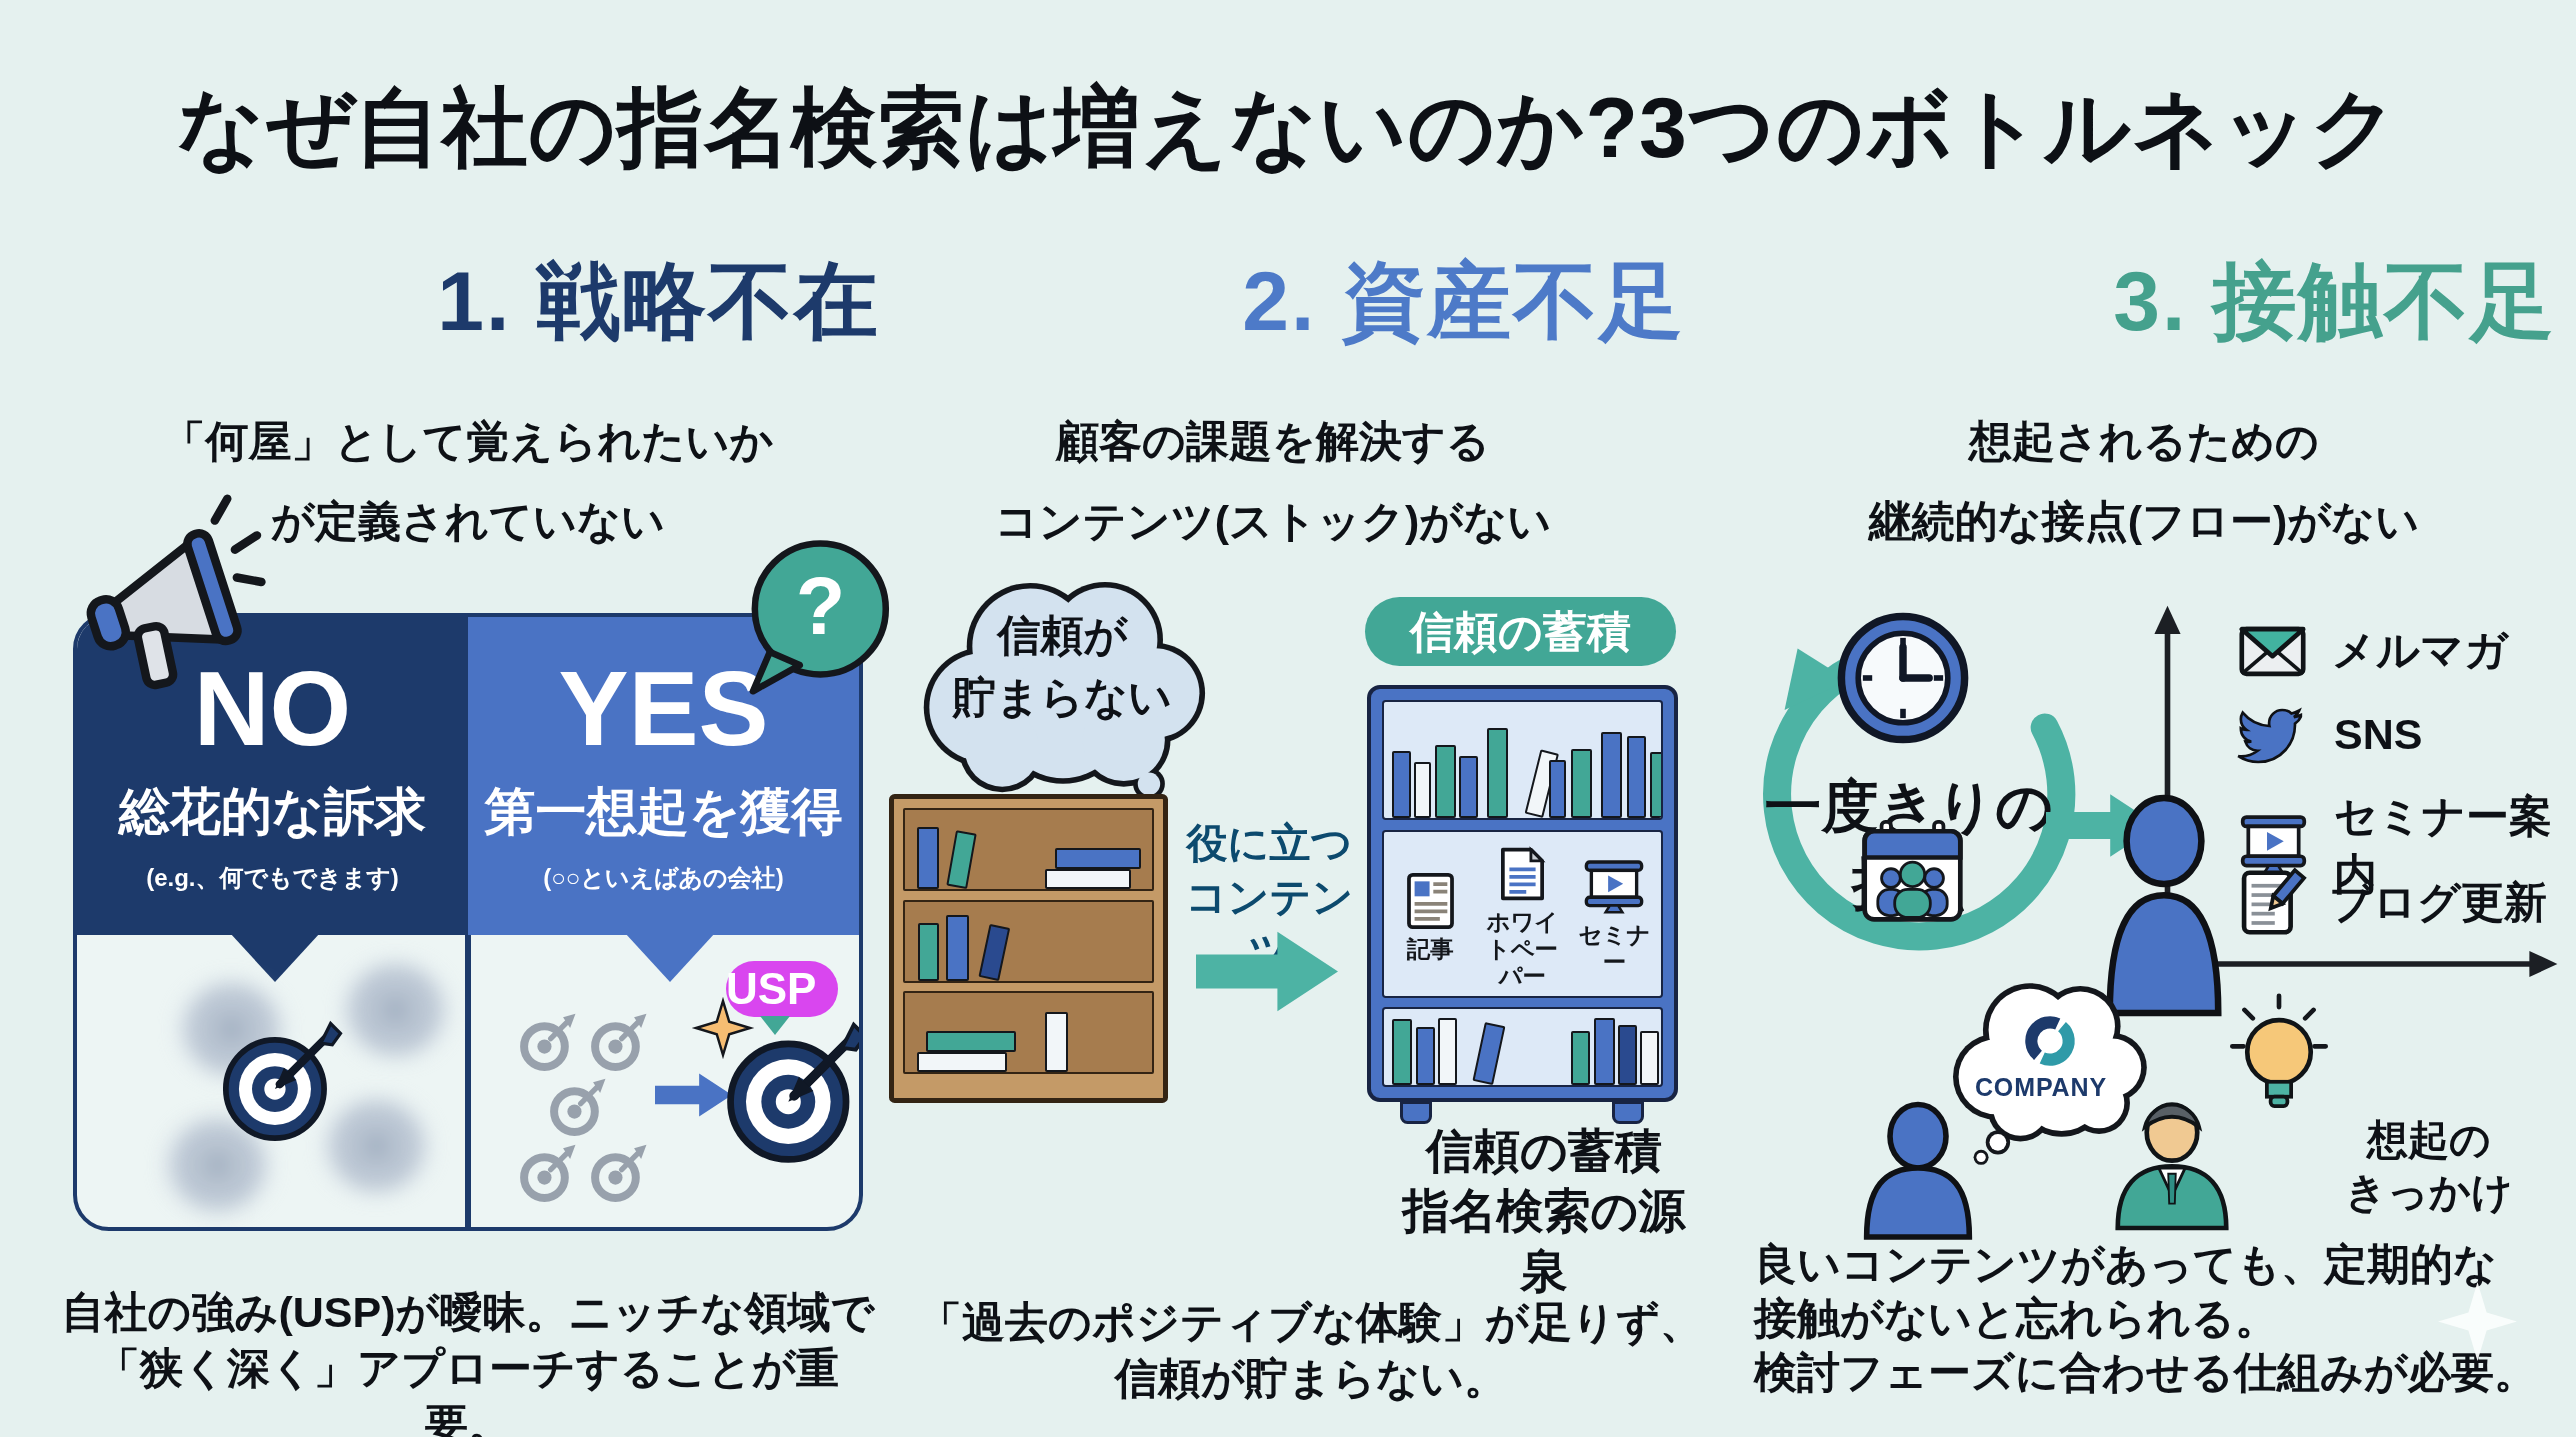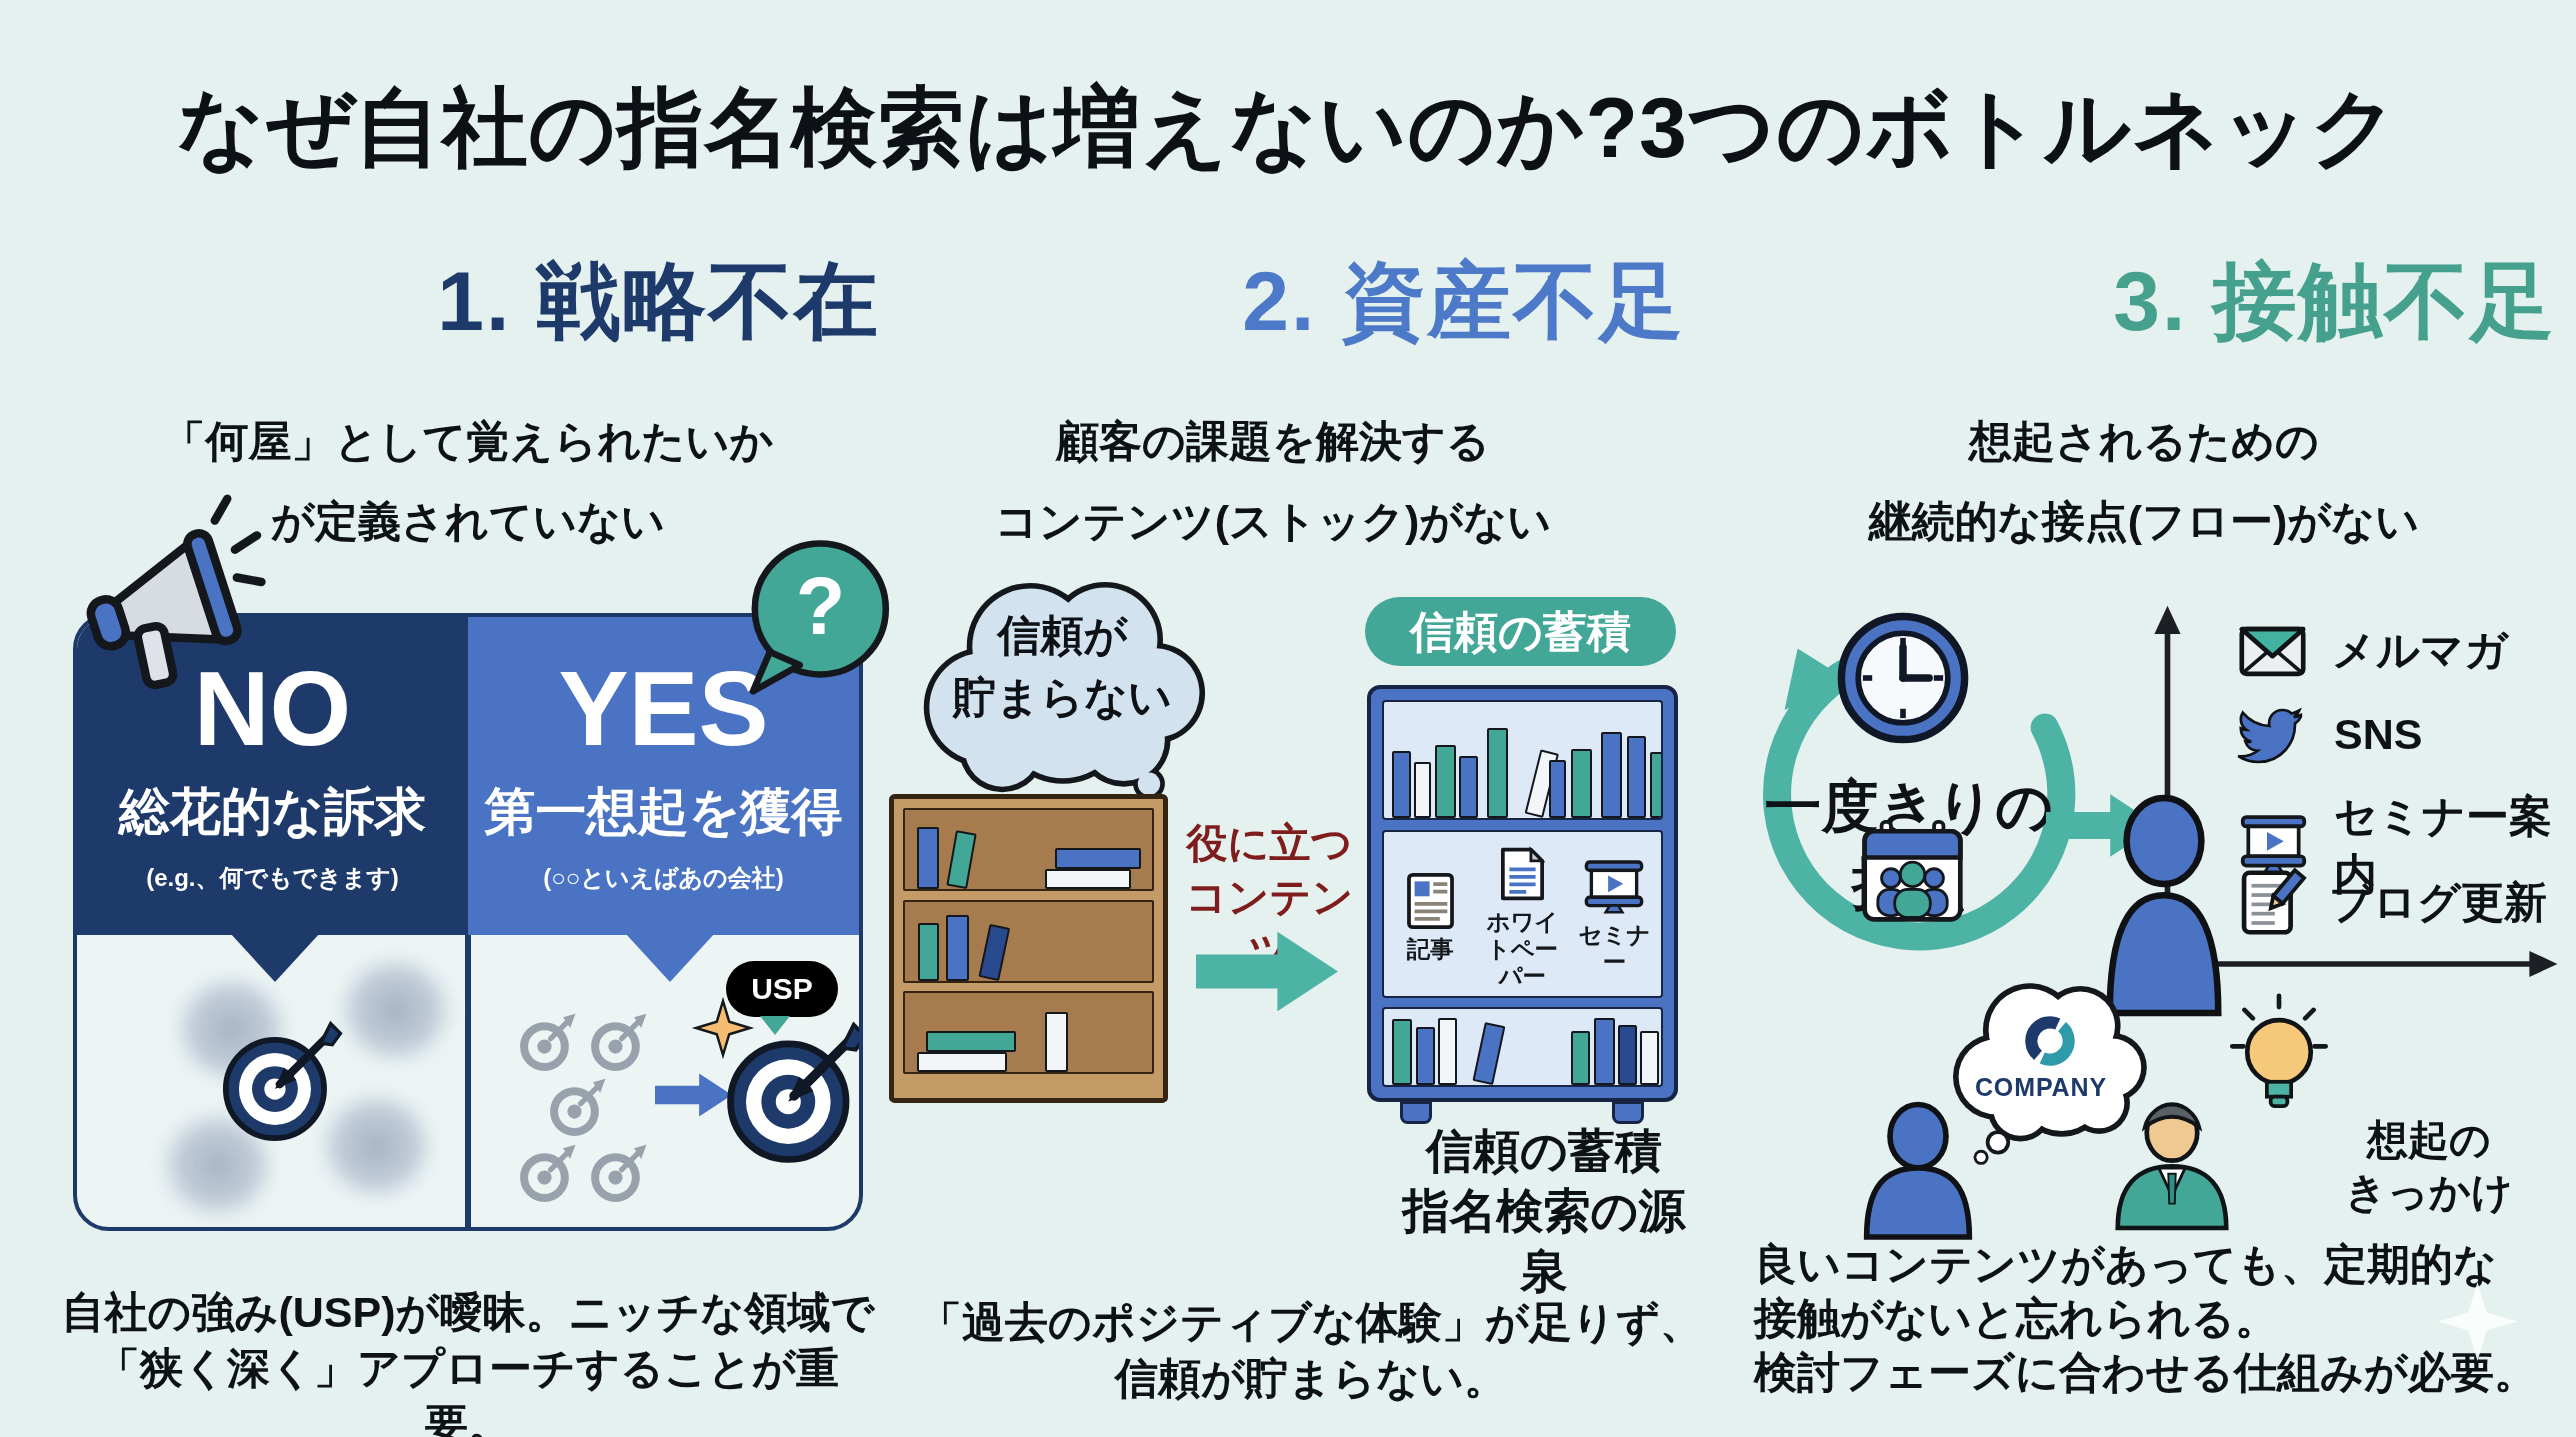--- a/index.html
+++ b/index.html
@@ -116,21 +116,21 @@
         </svg>
       <svg class="abs" style="left:187px;top:133px;" width="77" height="54" viewBox="0 0 150 84">
         <polygon points="0,24 86,24 86,0 150,42 86,84 86,60 0,60" fill="#4a73c4"></polygon>
       </svg>
       <svg class="abs" style="left:228px;top:66px;" width="54" height="54" viewBox="0 0 130 130">
         <polygon points="65,0 80,50 130,65 80,80 65,130 50,80 0,65 50,50" fill="#f6bd72" stroke="#14171c" stroke-width="6"></polygon>
       </svg>
       <svg class="abs" style="left:251px;top:82px;" width="154" height="154" viewBox="0 0 160 160">
           <use href="#btarget"></use>
         </svg>
-      <div class="abs" style="left:258px;top:26px;width:112px;height:56px;background:#000000;border-radius:28px;color:#fff;font-size:30px;font-weight:800;line-height:56px;text-align:center;">USP</div>
+      <div class="abs" style="left:258px;top:26px;width:112px;height:56px;background:#d946ef;border-radius:28px;color:#fff;font-size:44px;font-weight:800;line-height:56px;text-align:left;">USP</div>
       <div class="abs" style="left:292px;top:81px;width:0;height:0;border-left:15px solid transparent;border-right:15px solid transparent;border-top:19px solid #42a796;"></div>
     </div>
   </div>
 
   <svg class="abs" style="left:58px;top:513px;" width="220" height="220" viewBox="0 0 130 130">
     <g transform="rotate(-18 65 65)">
       <polygon points="38,44 92,24 92,84 38,64" fill="#d7dce2" stroke="#14171c" stroke-width="5" stroke-linejoin="round"></polygon>
       <rect x="90" y="20" width="13" height="66" rx="6" fill="#4a73c4" stroke="#14171c" stroke-width="5"></rect>
       <rect x="23" y="40" width="17" height="28" rx="8" fill="#4a73c4" stroke="#14171c" stroke-width="5"></rect>
       <rect x="44" y="64" width="16" height="34" rx="5" fill="#dfe3e8" stroke="#14171c" stroke-width="5" transform="rotate(6 52 81)"></rect>
@@ -188,21 +188,21 @@
       <div class="book" style="left:41px;width:22.5px;height:66px;background:#4a73c4;"></div>
       <div class="book" style="left:73px;width:20.6px;height:54px;background:#2a4a8f;transform:rotate(12deg);transform-origin:bottom right;"></div>
     </div>
     <div class="wrow" style="margin-bottom:0;">
       <div class="book" style="left:11.2px;width:90px;height:20.6px;background:#f2f6f9;"></div>
       <div class="book" style="left:20.6px;width:90px;height:20.6px;bottom:20.6px;background:#42a796;"></div>
       <div class="book" style="left:140px;width:22.5px;height:60px;background:#f2f6f9;"></div>
     </div>
   </div>
 
-  <div class="abs center" style="left:1176px;top:816px;width:187px;font-size:41px;font-weight:800;line-height:54px;color:#7f1d1d;">
+  <div class="abs center" style="left:1176px;top:816px;width:187px;font-size:41px;font-weight:800;line-height:54px;color:#0c4a6e;">
     <span class="cap-line">役に立つ</span>
     <span class="cap-line">コンテンツ</span>
   </div>
   <svg class="abs" style="left:1196px;top:931px;" width="142" height="81" viewBox="0 0 150 84">
     <polygon points="0,24 86,24 86,0 150,42 86,84 86,60 0,60" fill="#4db3a4"></polygon>
   </svg>
 
   <div class="abs badge">信頼の蓄積</div>
   <div class="abs" style="left:1367px;top:685px;width:311px;height:417px;background:#4a73c4;border:4.7px solid #182443;border-radius:13px;box-sizing:border-box;padding:11.2px;display:flex;flex-direction:column;gap:9.4px;">
     <div class="bpanel" style="height:116px;">

